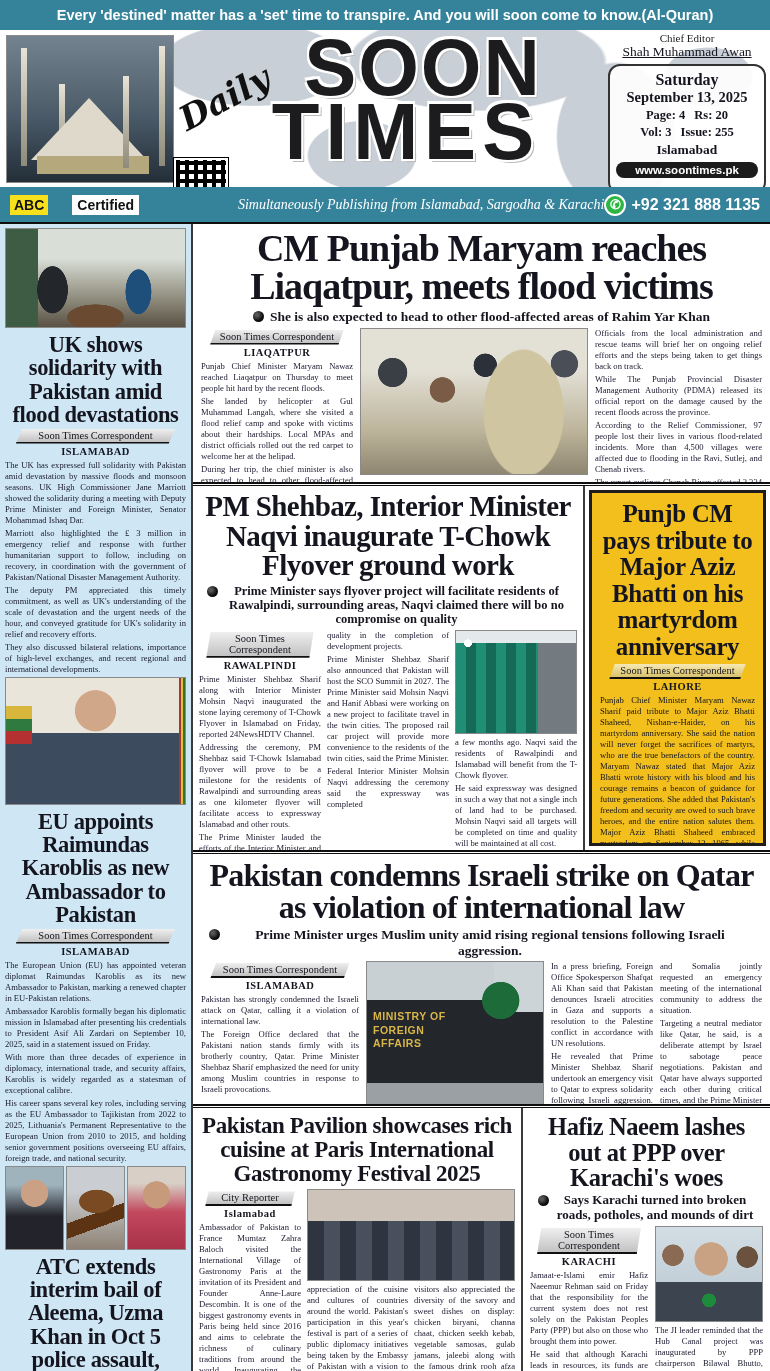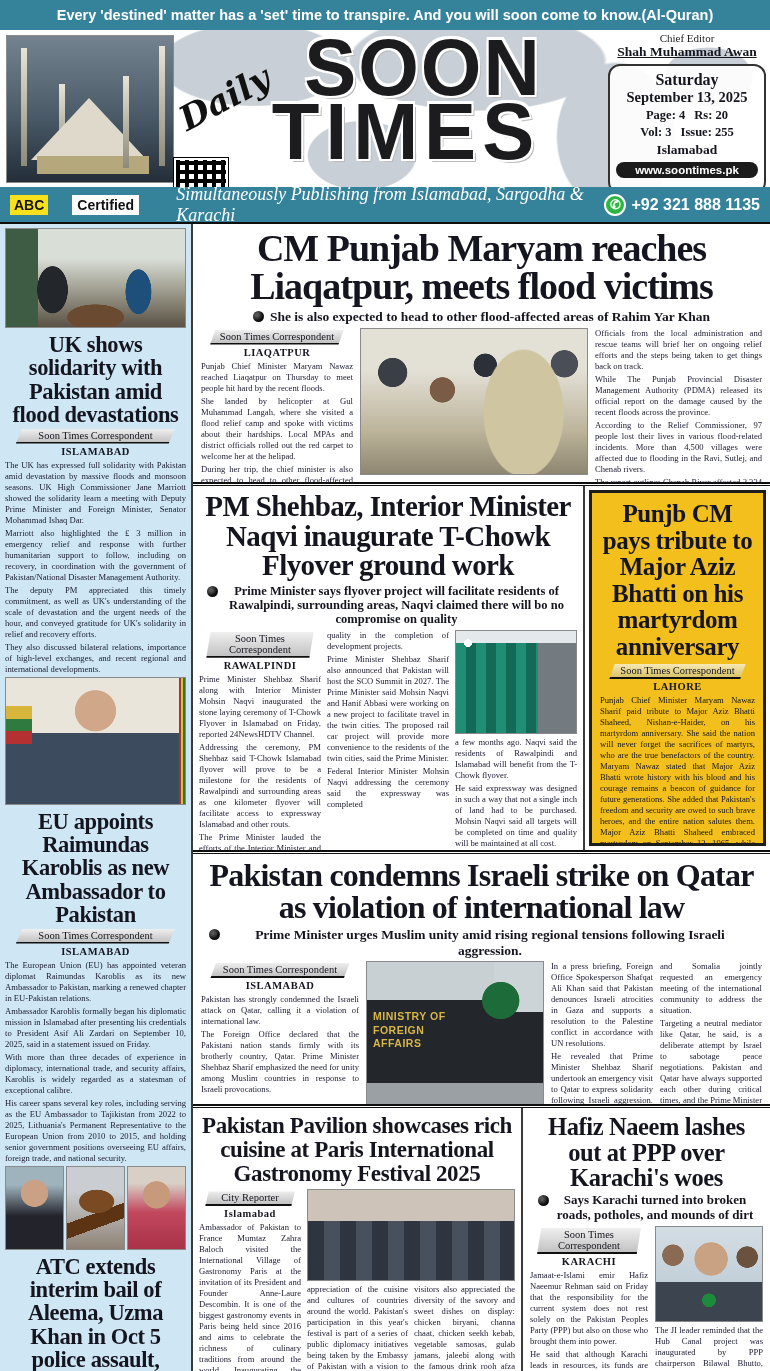--- a/index.html
+++ b/index.html
@@ -33,37 +33,37 @@
   .bigtitle{position:absolute;left:238px;top:6px;width:370px;text-align:center;
       font-family:"Liberation Sans",sans-serif;font-weight:900;color:#1c1c1e;line-height:.82;
       text-shadow:-2px -2px 0 #fff,2px -2px 0 #fff,-2px 2px 0 #fff,2px 2px 0 #fff,3px 3px 0 #bbb;}
   .bigtitle .l1{font-size:78px;letter-spacing:2px;display:block;transform:scaleY(1.02);}
   .bigtitle .l2{font-size:78px;letter-spacing:6px;display:block;margin-left:-34px;transform:scaleY(1.02);}
   .qr{position:absolute;left:174px;top:128px;width:54px;height:54px;background:
       repeating-linear-gradient(0deg,#000 0 4px,transparent 4px 9px),
       repeating-linear-gradient(90deg,#000 0 4px,#fff 4px 9px);border:2px solid #fff;outline:1px solid #000;}
   .mh-right{position:absolute;right:4px;top:2px;width:158px;text-align:center;}
   .chief-label{font-size:11px;color:#222;}
-  .chief-name{font-size:13.5px;font-weight:bold;text-decoration:underline;}
+  .chief-name{font-size:13.5px;font-weight:normal;text-decoration:underline;}
   .infobox{margin-top:4px;border:2px solid #333;border-radius:12px;background:rgba(255,255,255,.92);
       padding:5px 3px 14px;}
   .infobox .day{font-size:16px;font-weight:bold;}
   .infobox .date{font-size:14.5px;font-weight:bold;white-space:nowrap;}
   .infobox .row{font-size:12.5px;font-weight:bold;margin-top:2px;}
   .infobox .row span{margin:0 3px;}
   .infobox .city{font-size:13.5px;font-weight:bold;margin-top:2px;}
   .site-pill{margin:4px auto 0;background:#1b1b1b;color:#fff;border-radius:9px;font-family:"Liberation Sans",sans-serif;
       font-weight:bold;font-size:11.5px;padding:2px 0;width:96%;}
 
   
   .certbar{height:35px;background:#35839A;display:flex;align-items:center;padding:0 10px;color:#fff;}
   .abc-badge{display:flex;font-family:"Liberation Sans",sans-serif;font-weight:bold;font-size:14px;gap:24px;}
   .abc-badge .abc{background:#f7e11c;color:#111;padding:2px 4px;}
   .abc-badge .cert{background:#fff;color:#111;padding:2px 5px;}
-  .publine{flex:1;text-align:left;font-style:italic;font-size:18px;font-family:"Liberation Serif",serif;padding-left:37px;}
+  .publine{flex:1;text-align:right;font-style:italic;font-size:14px;font-family:"Liberation Serif",serif;padding-left:37px;}
   .phone-wrap{display:flex;align-items:center;gap:5px;font-family:"Liberation Sans",sans-serif;font-weight:bold;font-size:16px;}
   .wa-icon{width:22px;height:22px;border-radius:50%;background:#2BB741;border:2px solid #fff;color:#fff;
       display:flex;align-items:center;justify-content:center;font-size:13px;}
   .wa-icon:before{content:"✆";}
 
   
   .content{display:flex;height:1149px;border-top:2px solid #0e0e0e;}
   .left-col{width:193px;background:#cfe7f5;border-right:2px solid #3a3a3a;padding:4px 5px;overflow:hidden;}
   .main-col{flex:1;display:flex;flex-direction:column;overflow:hidden;}
 
@@ -230,21 +230,21 @@
   <div class="content">
 
     <div class="left-col">
 
       <div class="lc-article">
         <div class="photo uk-photo"></div>
         <div class="headline">UK shows solidarity with Pakistan amid flood devastations</div>
         <div class="byline-bar">Soon Times Correspondent</div>
         <div class="dateline">ISLAMABAD</div>
         <div class="bodytext">
-          <p>The UK has expressed full solidarity with Pakistan amid devastation by massive floods and monsoon seasons. UK High Commissioner Jane Marriott showed the solidarity learn a meeting with Deputy Prime Minister and Foreign Minister, Senator Mohammad Ishaq Dar.</p>
+          <p>The UK has expressed full solidarity with Pakistan amid devastation by massive floods and monsoon seasons. UK High Commissioner Jane Marriott showed the solidarity during a meeting with Deputy Prime Minister and Foreign Minister, Senator Mohammad Ishaq Dar.</p>
           <p>Marriott also highlighted the £ 3 million in emergency relief and response with further humanitarian support to follow, including on recovery, in coordination with the government of Pakistan/National Disaster Management Authority.</p>
           <p>The deputy PM appreciated this timely commitment, as well as UK's understanding of the scale of devastation and the urgent needs of the hour, and conveyed gratitude for UK's solidarity in relief and recovery efforts.</p>
           <p>They also discussed bilateral relations, importance of high-level exchanges, and recent regional and international developments.</p>
         </div>
       </div>
 
       <div class="lc-article">
         <div class="photo eu-photo"></div>
         <div class="headline">EU appoints Raimundas Karoblis as new Ambassador to Pakistan</div>
         <div class="byline-bar">Soon Times Correspondent</div>

